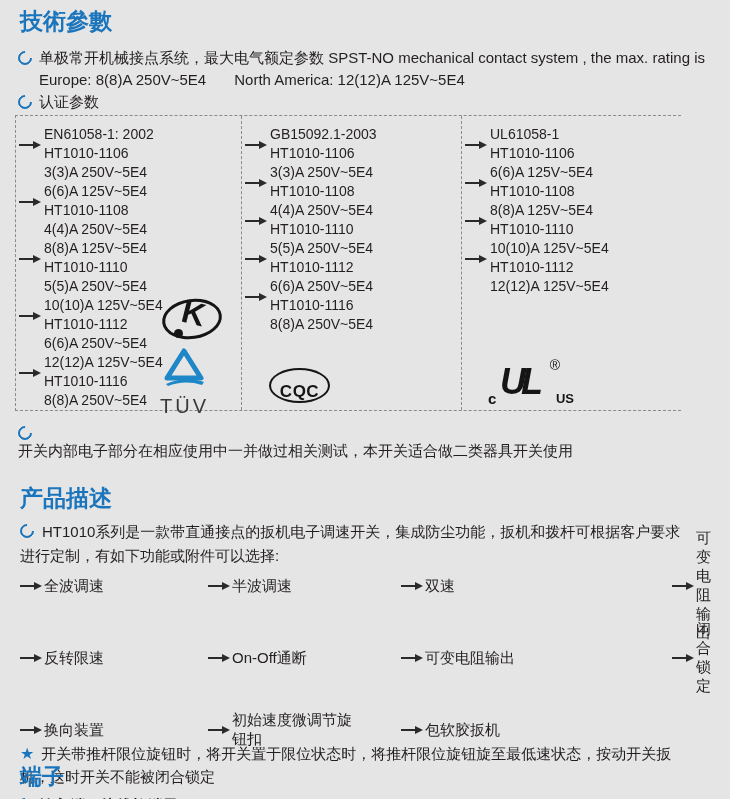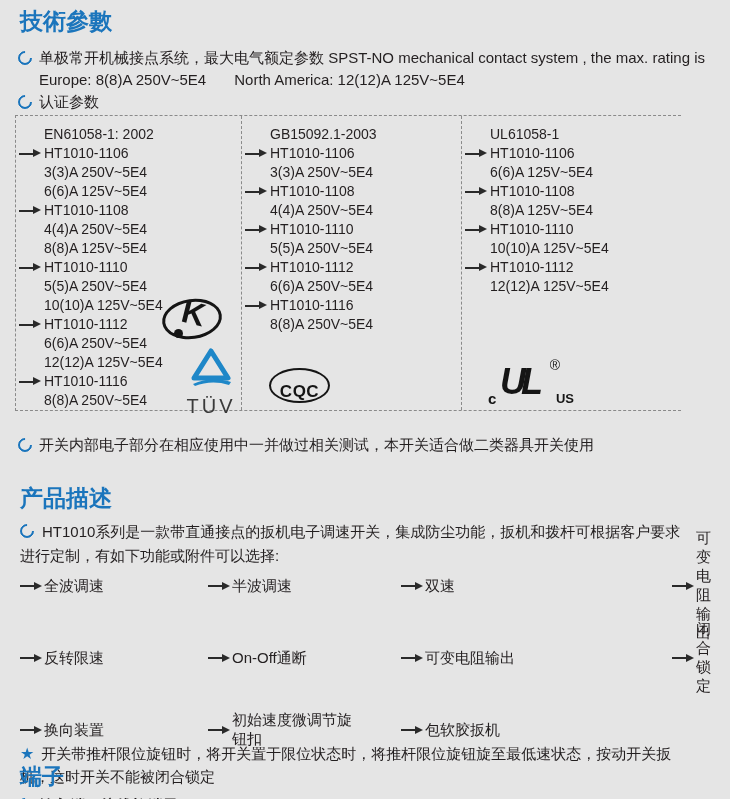--- a/index.html
+++ b/index.html
@@ -31,49 +31,49 @@
   
   .cert-table{
     box-sizing:border-box;margin:2px 0 0 15px;width:666px;height:296px;
     border:1px dashed #8a8a8a;border-right:none;display:flex;font-size:14px;
   }
   .tcol{position:relative;box-sizing:border-box;padding-top:9px;line-height:19px;}
   .c1{width:225px;}
   .c2{width:220px;border-left:1px dashed #8a8a8a;}
   .c3{width:220px;border-left:1px dashed #8a8a8a;}
   .th,.mr{padding-left:28px;white-space:nowrap;}
-  .mn{display:flex;align-items:center;padding-left:3px;white-space:nowrap;}
+  .mn{display:flex;padding-left:3px;white-space:nowrap;}
   
   .arr{position:relative;display:inline-block;width:16px;height:2px;background:#2a2a2a;margin-right:9px;flex:0 0 auto;}
   .arr::after{
     content:"";position:absolute;right:-6px;top:-3.5px;
     border-left:8px solid #2a2a2a;border-top:4.5px solid transparent;border-bottom:4.5px solid transparent;
   }
   
   .kema{position:absolute;left:146px;top:181px;width:60px;height:42px;}
   .kema-ellipse{position:absolute;left:0;top:2px;width:54px;height:34px;border:3px solid #151515;border-radius:50%;transform:rotate(-8deg);}
   .kema-k{position:absolute;left:20px;top:-2px;font-size:32px;font-weight:bold;color:#151515;transform:rotate(14deg);line-height:36px;}
   .kema-dot{position:absolute;left:12px;top:32px;width:9px;height:9px;background:#151515;border-radius:50%;}
   
-  .tuv{position:absolute;left:164px;top:231px;width:62px;text-align:center;}
+  .tuv{position:absolute;left:144px;top:231px;width:62px;text-align:left;}
   .tuv-txt{font-size:20px;letter-spacing:3px;color:#3a3a3a;line-height:22px;margin-top:1px;}
   
   .cqc{
     position:absolute;left:27px;top:252px;width:61px;height:35px;box-sizing:border-box;
     border:2.5px solid #151515;border-radius:50%;display:flex;align-items:flex-end;justify-content:center;
     font-size:17px;font-weight:bold;color:#151515;letter-spacing:0.5px;
   }
   
   .cul{position:absolute;left:26px;top:242px;width:86px;height:52px;color:#151515;}
   .ul-c{position:absolute;left:0;bottom:2px;font-size:15px;font-weight:bold;}
   .ul-mark{position:absolute;left:12px;top:2px;font-size:36px;font-weight:900;font-style:italic;letter-spacing:-5px;line-height:44px;}
   .ul-r{position:absolute;right:14px;top:-2px;font-size:14px;}
   .ul-us{position:absolute;right:0;bottom:2px;font-size:13px;font-weight:bold;}
 
-  .note{margin-top:23px;}
+  .note{margin-top:11px;flex-direction:column;}
 
   
   .para{margin:8px 20px 0 20px;font-size:15px;line-height:24px;}
   .para .cres{vertical-align:-1px;margin-right:8px;}
   .features{margin:6px 0 0 20px;display:grid;grid-template-columns:140px 145px 223px auto;gap:48px;}
   .fcell{display:flex;align-items:center;height:24px;font-size:15px;}
   .fcell .arr{margin-right:8px;}
   .tools{margin:1px 20px 0 20px;font-size:15px;line-height:23px;}
   .starp{margin:0 20px 0 20px;font-size:15px;line-height:23px;}
   .star{color:#1b75bc;font-size:16px;margin-right:7px;}

